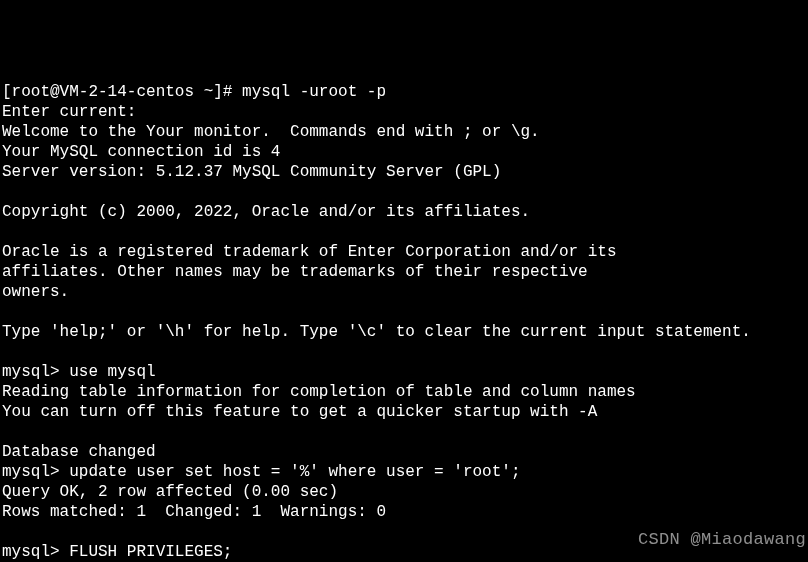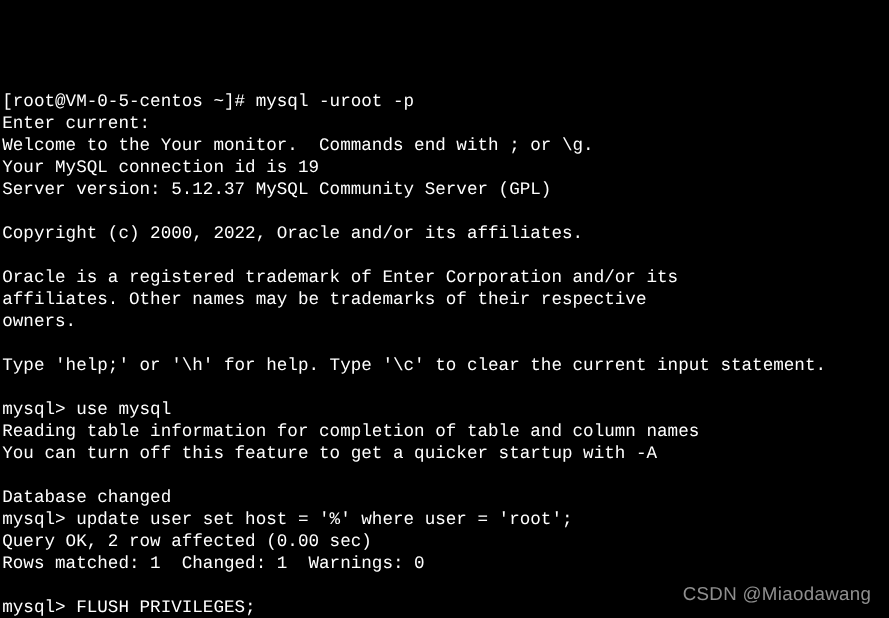--- a/index.html
+++ b/index.html
@@ -19,36 +19,36 @@
       position: relative;
       overflow: hidden;
       white-space: pre;
     }
     .terminal {
       padding: 2px 2px;
     }
     .watermark {
       position: absolute;
       bottom: 12px;
-      right: 16px;
+      right: 2px;
       color: rgba(220, 220, 220, 0.65);
-      font-family: Liberation Sans, sans-serif;
+      font-family: Liberation Mono, monospace;
       font-size: 17px;
       letter-spacing: 0.3px;
     }
   </style>
 </head>
 <body>
 
 
 
-<div class="terminal"><span>[root@VM-0-5-centos ~]# mysql -uroot -p</span>
+<div class="terminal"><span>[root@VM-2-14-centos ~]# mysql -uroot -p</span>
 <span>Enter current:</span>
 <span>Welcome to the Your monitor.  Commands end with ; or \g.</span>
-<span>Your MySQL connection id is 19</span>
+<span>Your MySQL connection id is 4</span>
 <span>Server version: 5.12.37 MySQL Community Server (GPL)</span>
 <span></span>
 <span>Copyright (c) 2000, 2022, Oracle and/or its affiliates.</span>
 <span></span>
 <span>Oracle is a registered trademark of Enter Corporation and/or its</span>
 <span>affiliates. Other names may be trademarks of their respective</span>
 <span>owners.</span>
 <span></span>
 <span>Type 'help;' or '\h' for help. Type '\c' to clear the current input statement.</span>
 <span></span>

